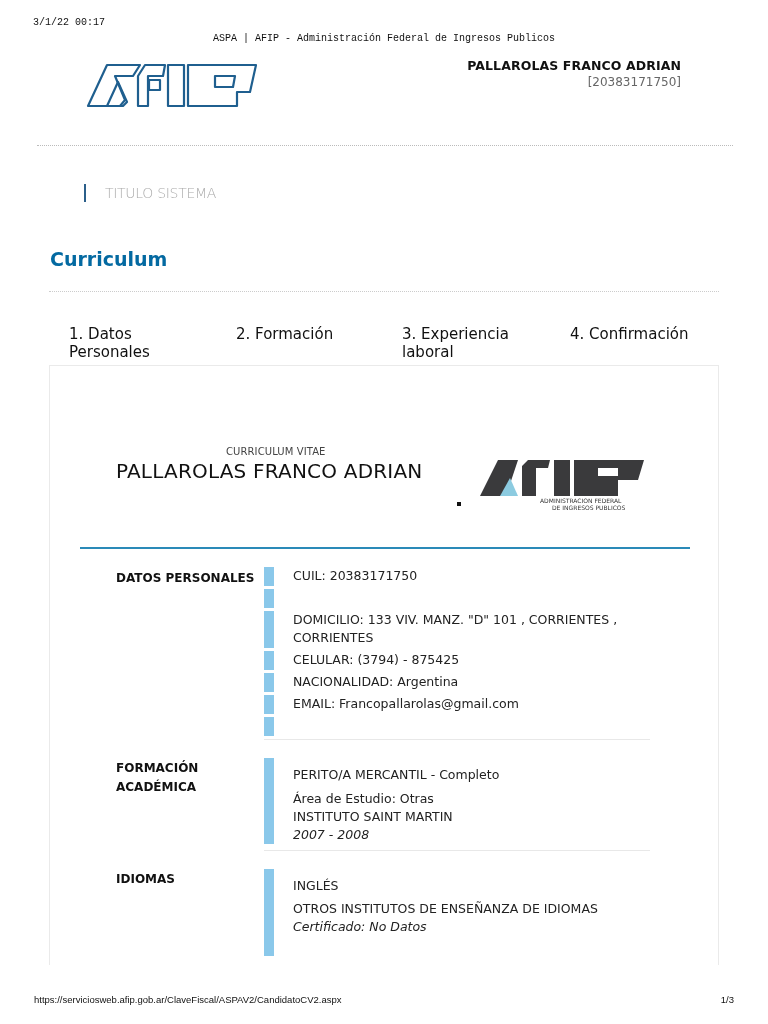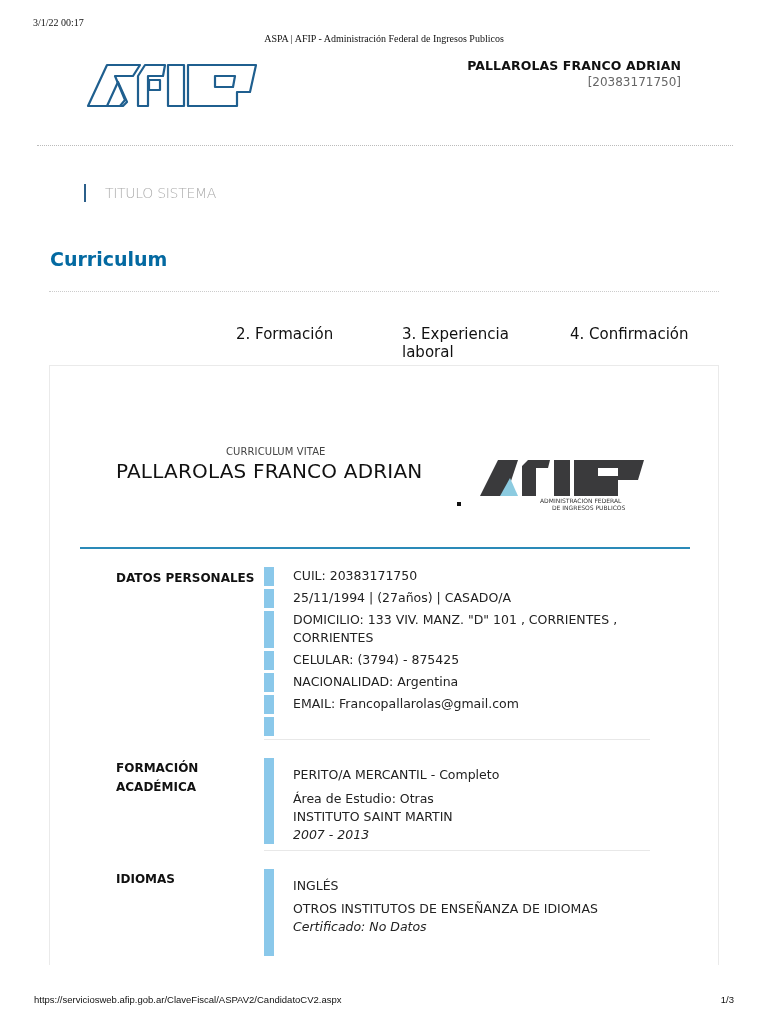--- a/index.html
+++ b/index.html
@@ -1,19 +1,19 @@
 <!DOCTYPE html>
 <html><head>
   <meta charset="utf-8">
   <style>
     * { box-sizing: border-box; margin: 0; padding: 0; }
     html, body { width: 768px; height: 1024px; background: #ffffff; overflow: hidden; }
     body { position: relative; font-family: "DejaVu Sans", sans-serif; color: #222; }
 
-    .print-header { position: absolute; top: 17px; left: 0; width: 768px; height: 14px; font-family: Liberation Serif, serif; font-size: 10px; color: #111; }
+    .print-header { position: absolute; top: 17px; left: 0; width: 768px; height: 14px; font-family: Liberation Mono, monospace; font-size: 10px; color: #111; }
     .print-header .date { position: absolute; left: 33px; top: 0; }
     .print-header .title { position: absolute; left: 0; width: 768px; text-align: center; top: 0; margin-top: 16px; }
 
     .logo-top { position: absolute; left: 85px; top: 62px; width: 175px; height: 48px; }
 
     .user-block { position: absolute; right: 87px; top: 58px; text-align: right; }
     .user-name { font-family: "DejaVu Sans", sans-serif; font-weight: bold; font-size: 12.5px; color: #111; letter-spacing: 0.1px; }
     .user-cuit { font-family: "DejaVu Sans", sans-serif; font-size: 12px; color: #666; margin-top: 2px; }
 
     .dotted-1 { position: absolute; left: 37px; top: 145px; width: 696px; border-top: 1px dotted #bbb; }
@@ -85,20 +85,21 @@
 
 <div class="sys-title">
   <div class="sys-bar"></div>
   <span class="sys-text">TITULO SISTEMA</span>
 </div>
 
 <h1 class="page-title">Curriculum</h1>
 <div class="dotted-2"></div>
 
 <div class="steps">
+  <div class="step s1">1. Datos Personales</div>
   <div class="step s2">2. Formación</div>
   <div class="step s3">3. Experiencia laboral</div>
   <div class="step s4">4. Confirmación</div>
 </div>
 
 <div class="card"></div>
 
 <div class="cv-label">CURRICULUM VITAE</div>
 <div class="cv-name">PALLAROLAS FRANCO ADRIAN</div>
 <div class="cv-dot"></div>
@@ -118,21 +119,20 @@
 <div class="blue-rule"></div>
 
 <div class="section-label" style="left:116px; top:569px;">DATOS PERSONALES</div>
 
 <div class="row" style="top:567px;">
   <div class="bar" style="height:19px;"></div>
   <div class="text">CUIL: 20383171750</div>
 </div>
 <div class="row" style="top:589px;">
   <div class="bar" style="height:19px;"></div>
-  <div class="text">25/11/1994 | (27años) | CASADO/A</div>
 </div>
 <div class="row" style="top:611px;">
   <div class="bar" style="height:37px;"></div>
   <div class="text" style="width:340px;">DOMICILIO: 133 VIV. MANZ. "D" 101 , CORRIENTES , CORRIENTES</div>
 </div>
 <div class="row" style="top:651px;">
   <div class="bar" style="height:19px;"></div>
   <div class="text">CELULAR: (3794) - 875425</div>
 </div>
 <div class="row" style="top:673px;">
@@ -147,21 +147,21 @@
   <div class="bar" style="height:19px;"></div>
 </div>
 
 <div class="sep" style="top:739px;"></div>
 
 <div class="section-label" style="left:116px; top:759px; width:110px;">FORMACIÓN ACADÉMICA</div>
 <div class="edu-bar" style="top:758px; height:86px;"></div>
 <div class="edu-text" style="top:766px;">PERITO/A MERCANTIL - Completo</div>
 <div class="edu-text" style="top:790px;">Área de Estudio: Otras</div>
 <div class="edu-text" style="top:808px;">INSTITUTO SAINT MARTIN</div>
-<div class="edu-text italic" style="top:826px;">2007 - 2013</div>
+<div class="edu-text italic" style="top:826px;">2007 - 2008</div>
 
 <div class="sep" style="top:850px;"></div>
 
 <div class="section-label" style="left:116px; top:870px;">IDIOMAS</div>
 <div class="lang-bar" style="top:869px; height:87px;"></div>
 <div class="lang-text" style="top:877px;">INGLÉS</div>
 <div class="lang-text" style="top:900px;">OTROS INSTITUTOS DE ENSEÑANZA DE IDIOMAS</div>
 <div class="lang-text italic" style="top:918px;">Certificado: No Datos</div>
 
 <div class="print-footer">

